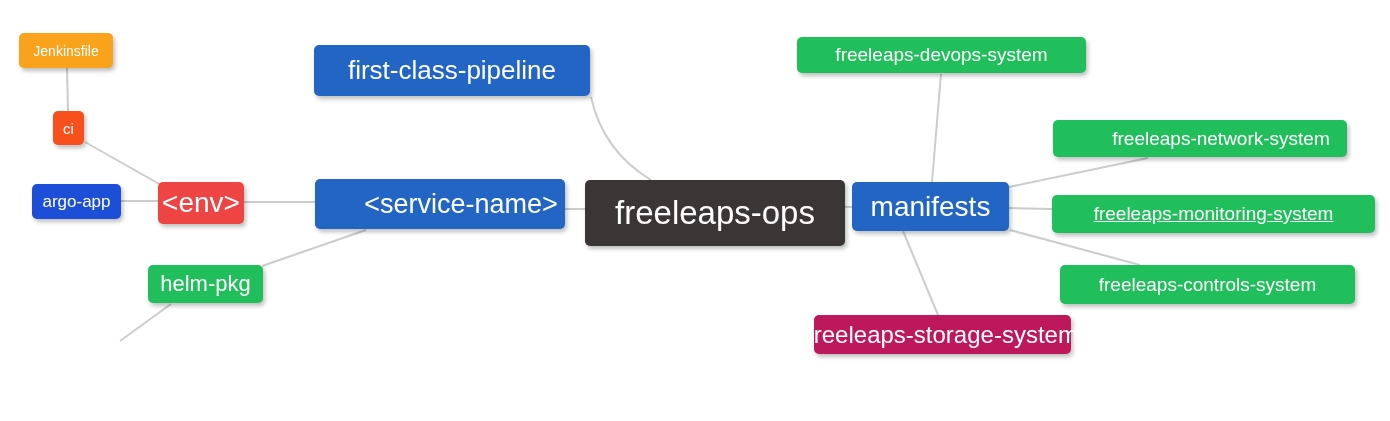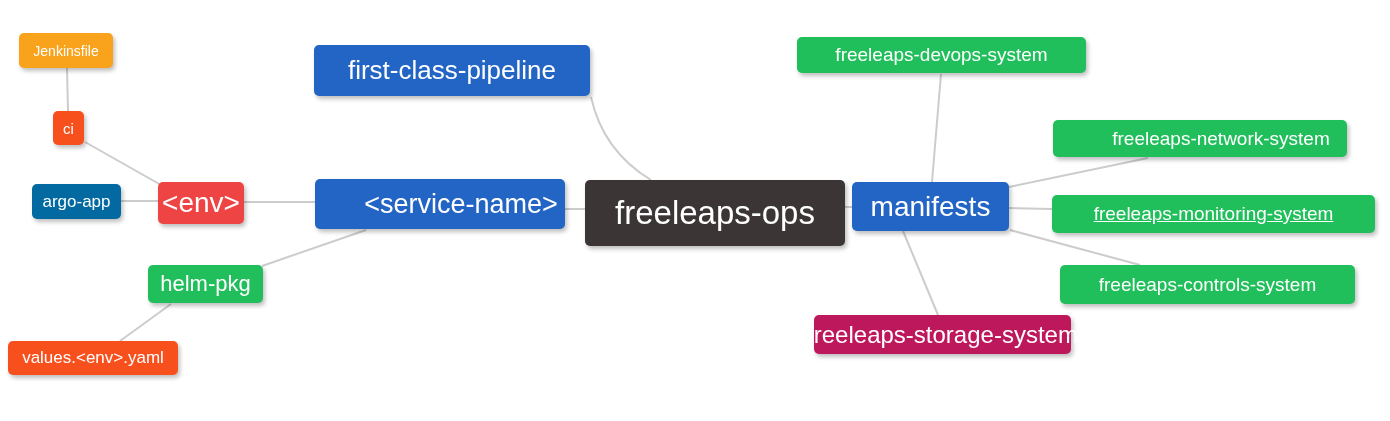--- a/index.html
+++ b/index.html
@@ -36,24 +36,23 @@
       <path d="M845,199 L852,199" stroke="#CCCCCC" stroke-width="2" fill="none"></path>
       <path d="M932,174 L941,66" stroke="#CCCCCC" stroke-width="2" fill="none"></path>
       <path d="M1009,179 L1148,150" stroke="#CCCCCC" stroke-width="2" fill="none"></path>
       <path d="M1009,200 L1052,201" stroke="#CCCCCC" stroke-width="2" fill="none"></path>
       <path d="M1010,222 L1140,257" stroke="#CCCCCC" stroke-width="2" fill="none"></path>
       <path d="M903,223 L938,307" stroke="#CCCCCC" stroke-width="2" fill="none"></path>
     </svg>
   <div class="node-layer">
       <div class="node" style="left: 19px; top: 25px; width: 94px; height: 35px; font-size: 14px; background: rgb(249, 162, 28); color: rgb(255, 255, 255);">Jenkinsfile</div>
       <div class="node" style="left: 53px; top: 103px; width: 31px; height: 34px; font-size: 15px; background: rgb(248, 80, 29); color: rgb(255, 255, 255);">ci</div>
-      <div class="node" style="left: 32px; top: 176px; width: 89px; height: 35px; font-size: 17px; background: #0369a1; color: rgb(255, 255, 255);">argo-app</div>
+      <div class="node" style="left: 32px; top: 176px; width: 89px; height: 35px; font-size: 17px; background: #1d4ed8; color: rgb(255, 255, 255);">argo-app</div>
       <div class="node" style="left: 158px; top: 174px; width: 86px; height: 42px; font-size: 28px; background: #ef4444; color: rgb(255, 255, 255); text-align: right;">&lt;env&gt;</div>
       <div class="node" style="left: 148px; top: 257px; width: 115px; height: 38px; font-size: 22px; background: rgb(33, 191, 91); color: rgb(255, 255, 255);">helm-pkg</div>
-      <div class="node" style="left: 8px; top: 333px; width: 170px; height: 34px; font-size: 17px; background: rgb(248, 80, 29); color: rgb(255, 255, 255);">values.&lt;env&gt;.yaml</div>
       <div class="node" style="left: 314px; top: 37px; width: 276px; height: 51px; font-size: 26px; background: rgb(35, 101, 196); color: rgb(255, 255, 255);">first-class-pipeline</div>
       <div class="node" style="left: 315px; top: 171px; width: 250px; height: 50px; font-size: 27px; background: rgb(35, 101, 196); color: rgb(255, 255, 255); padding-left: 44px;">&lt;service-name&gt;</div>
       <div class="node" style="left: 585px; top: 172px; width: 260px; height: 66px; font-size: 33px; background: rgb(59, 53, 54); color: rgb(255, 255, 255);">freeleaps-ops</div>
       <div class="node" style="left: 852px; top: 174px; width: 157px; height: 49px; font-size: 28px; background: rgb(35, 101, 196); color: rgb(255, 255, 255);">manifests</div>
       <div class="node" style="left: 797px; top: 29px; width: 289px; height: 36px; font-size: 19px; background: rgb(33, 191, 91); color: rgb(255, 255, 255);">freeleaps-devops-system</div>
       <div class="node" style="left: 1053px; top: 112px; width: 294px; height: 37px; font-size: 19px; background: rgb(33, 191, 91); color: rgb(255, 255, 255); padding-left: 44px;">freeleaps-network-system</div>
       <div class="node" style="left: 1052px; top: 187px; width: 323px; height: 38px; font-size: 19px; background: rgb(33, 191, 91); color: rgb(255, 255, 255); text-decoration: underline;">freeleaps-monitoring-system</div>
       <div class="node" style="left: 1060px; top: 257px; width: 295px; height: 39px; font-size: 19px; background: rgb(33, 191, 91); color: rgb(255, 255, 255);">freeleaps-controls-system</div>
       <div class="node" style="left: 814px; top: 307px; width: 257px; height: 39px; font-size: 24px; background: #be185d; color: rgb(255, 255, 255);">freeleaps-storage-system</div>
     </div>

